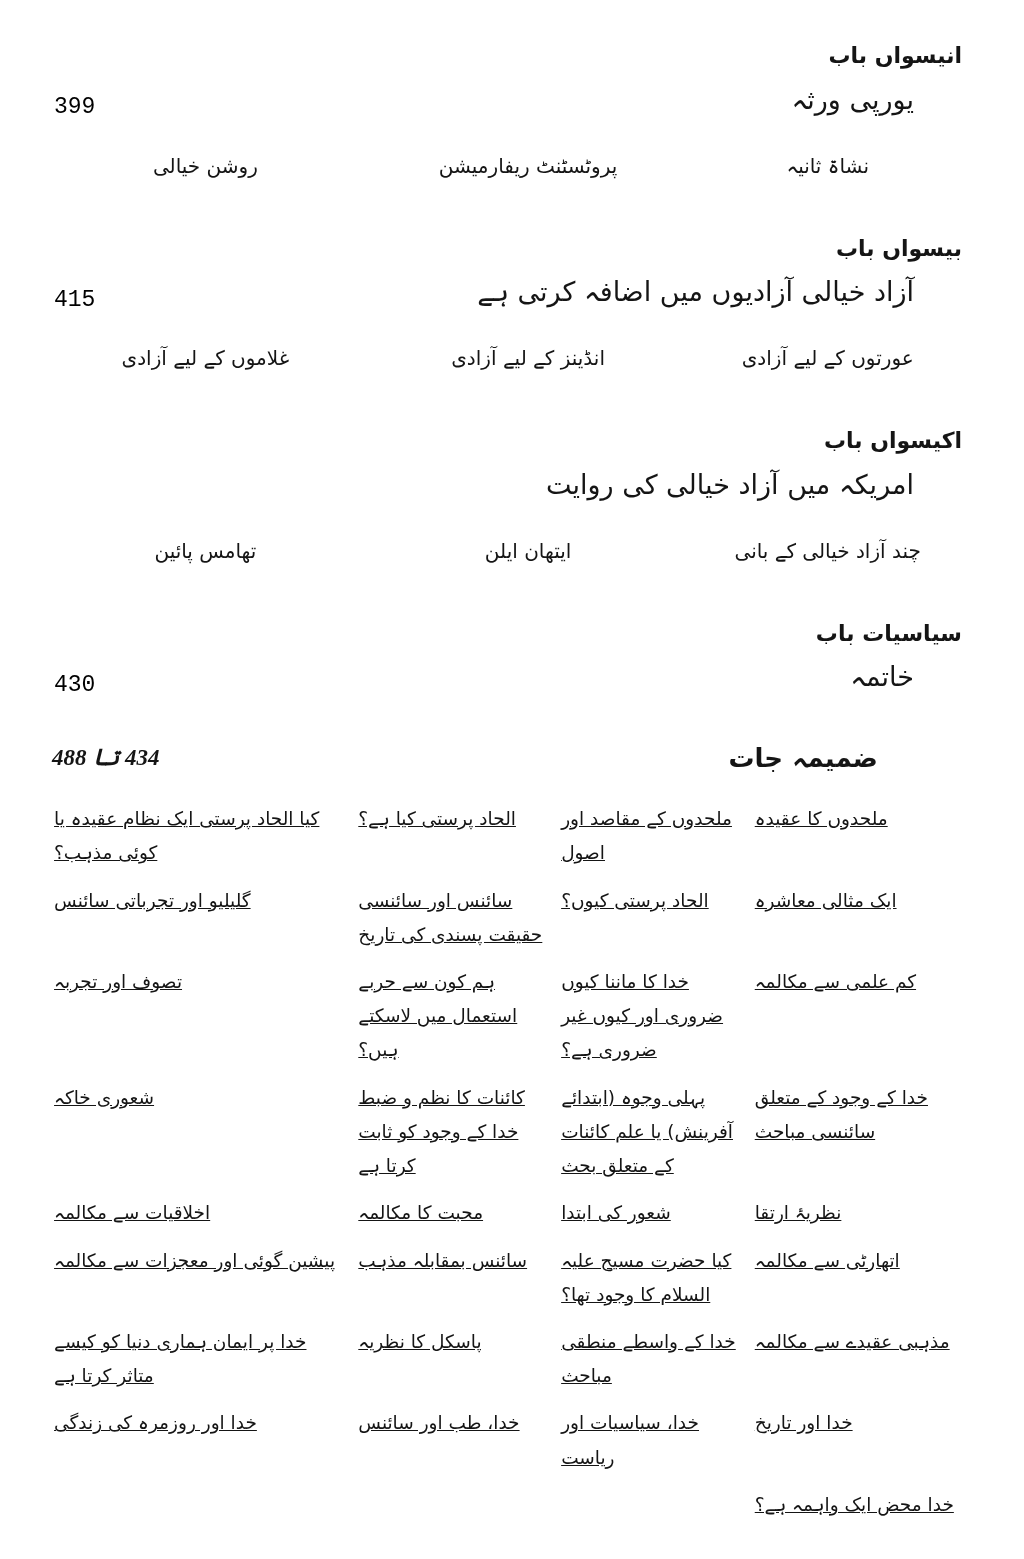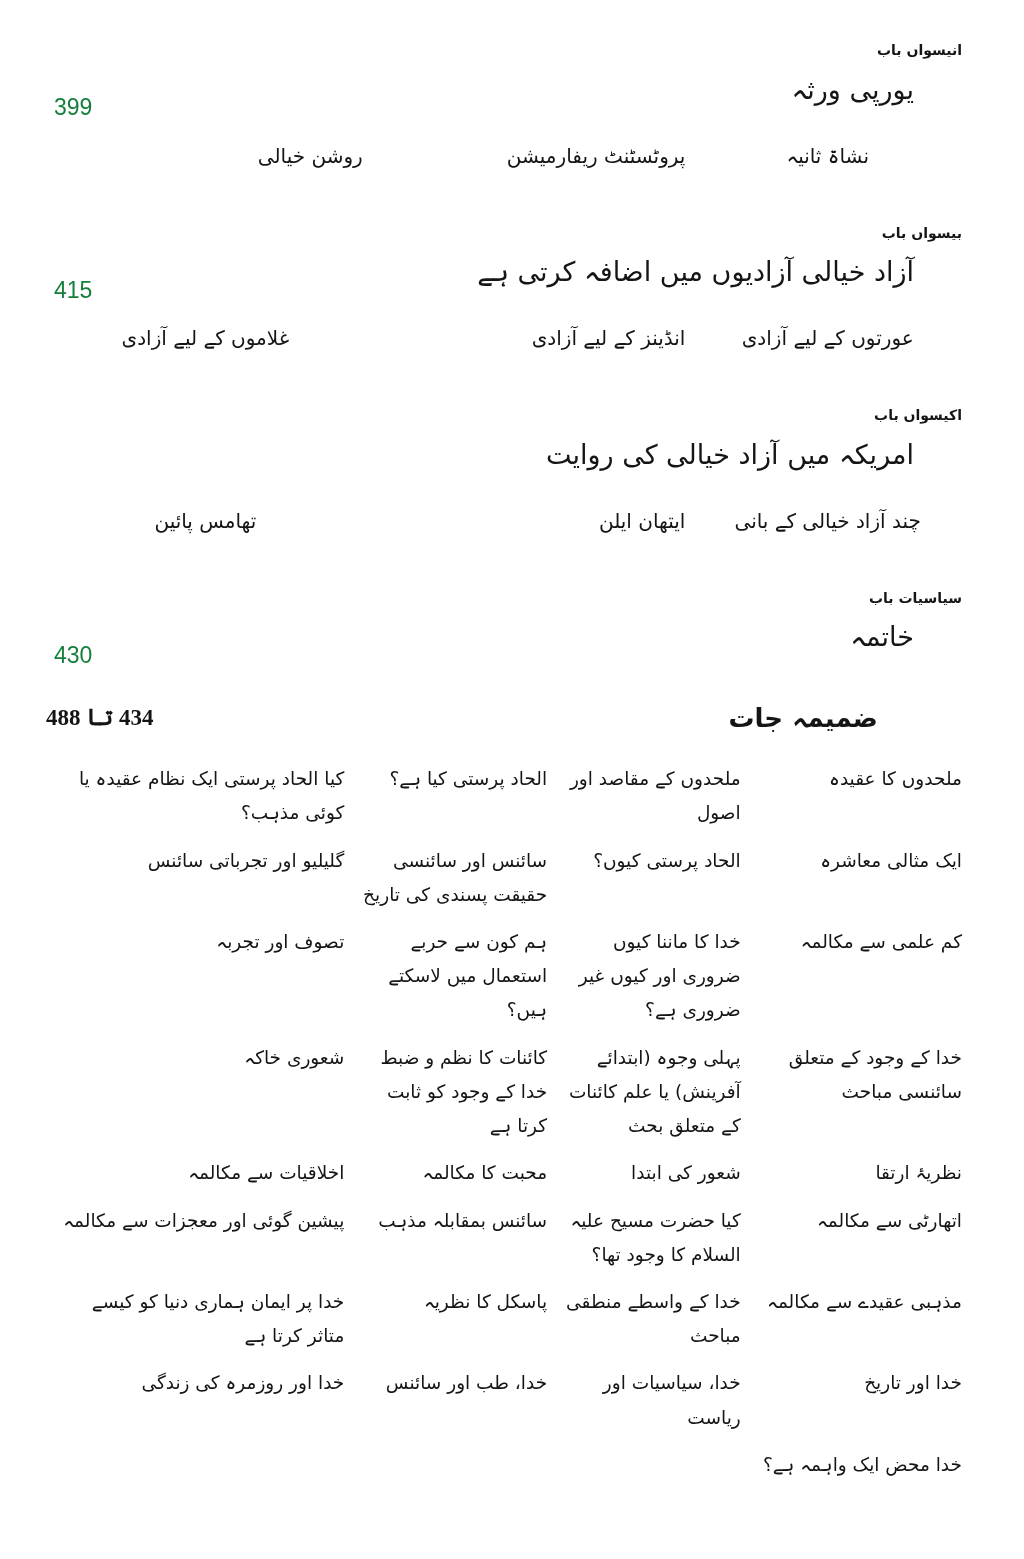--- a/index.html
+++ b/index.html
@@ -10,82 +10,84 @@
     box-sizing: border-box;
     background: #ffffff;
     color: #151515;
     direction: rtl;
     font-family: "DejaVu Sans", sans-serif;
     padding: 42px 62px 16px 40px;
     overflow: hidden;
   }
   .chapter { position: relative; margin-bottom: 54px; }
   .chapter-label {
-    font-size: 14px;
+    font-size: 22px;
     font-weight: 700;
     text-align: right;
     line-height: 1.25;
   }
   .chapter-title {
     font-size: 27px;
     font-weight: 400;
     text-align: right;
     margin-top: 12px;
     padding-left: 30px;
     margin-right: 48px;
     line-height: 1.3;
   }
   .pagenum {
     position: absolute;
     left: 14px;
     top: 52px;
-    font-family: Liberation Sans, sans-serif;
+    font-family: Liberation Mono, monospace;
     font-size: 23px;
-    color: #15803d;
+    color: #000000;
     direction: ltr;
   }
   .topics {
     display: grid;
     grid-template-columns: 30% 35% 35%;
     margin-top: 34px;
     font-size: 20px;
     line-height: 1.5;
   }
   .topics .topic { text-align: center; padding-left: 8px; }
-  .topics .topic.mid { text-align: right; }
+  .topics .topic.mid { text-align: center; }
   .chapter.no-topics { margin-bottom: 48px; }
 
   .appendix { position: relative; margin-top: 6px; }
   .appendix-head { position: relative; margin-bottom: 26px; }
   .appendix-title {
     font-size: 26px;
     font-weight: 700;
     text-align: right;
     margin-right: 84px;
     line-height: 1.3;
   }
   .appendix-range {
     position: absolute;
-    left: 6px;
+    left: 12px;
     top: 2px;
     font-family: "Liberation Serif", serif;
     font-size: 23px;
     font-weight: 700;
+    font-style: italic;
   }
   .agrid {
     display: grid;
     grid-template-columns: 24% 21% 22% 33%;
     font-size: 18.5px;
     line-height: 1.85;
   }
   .acell {
-    text-align: right;
+    text-align: left;
     padding-left: 14px;
     padding-bottom: 13px;
     box-sizing: border-box;
+    text-decoration: underline;
   }
 </style>
 </head>
 <body>
 
 <div class="page">
 
   <section class="chapter">
     <div class="pagenum">399</div>
     <div class="chapter-label">انیسواں باب</div>

